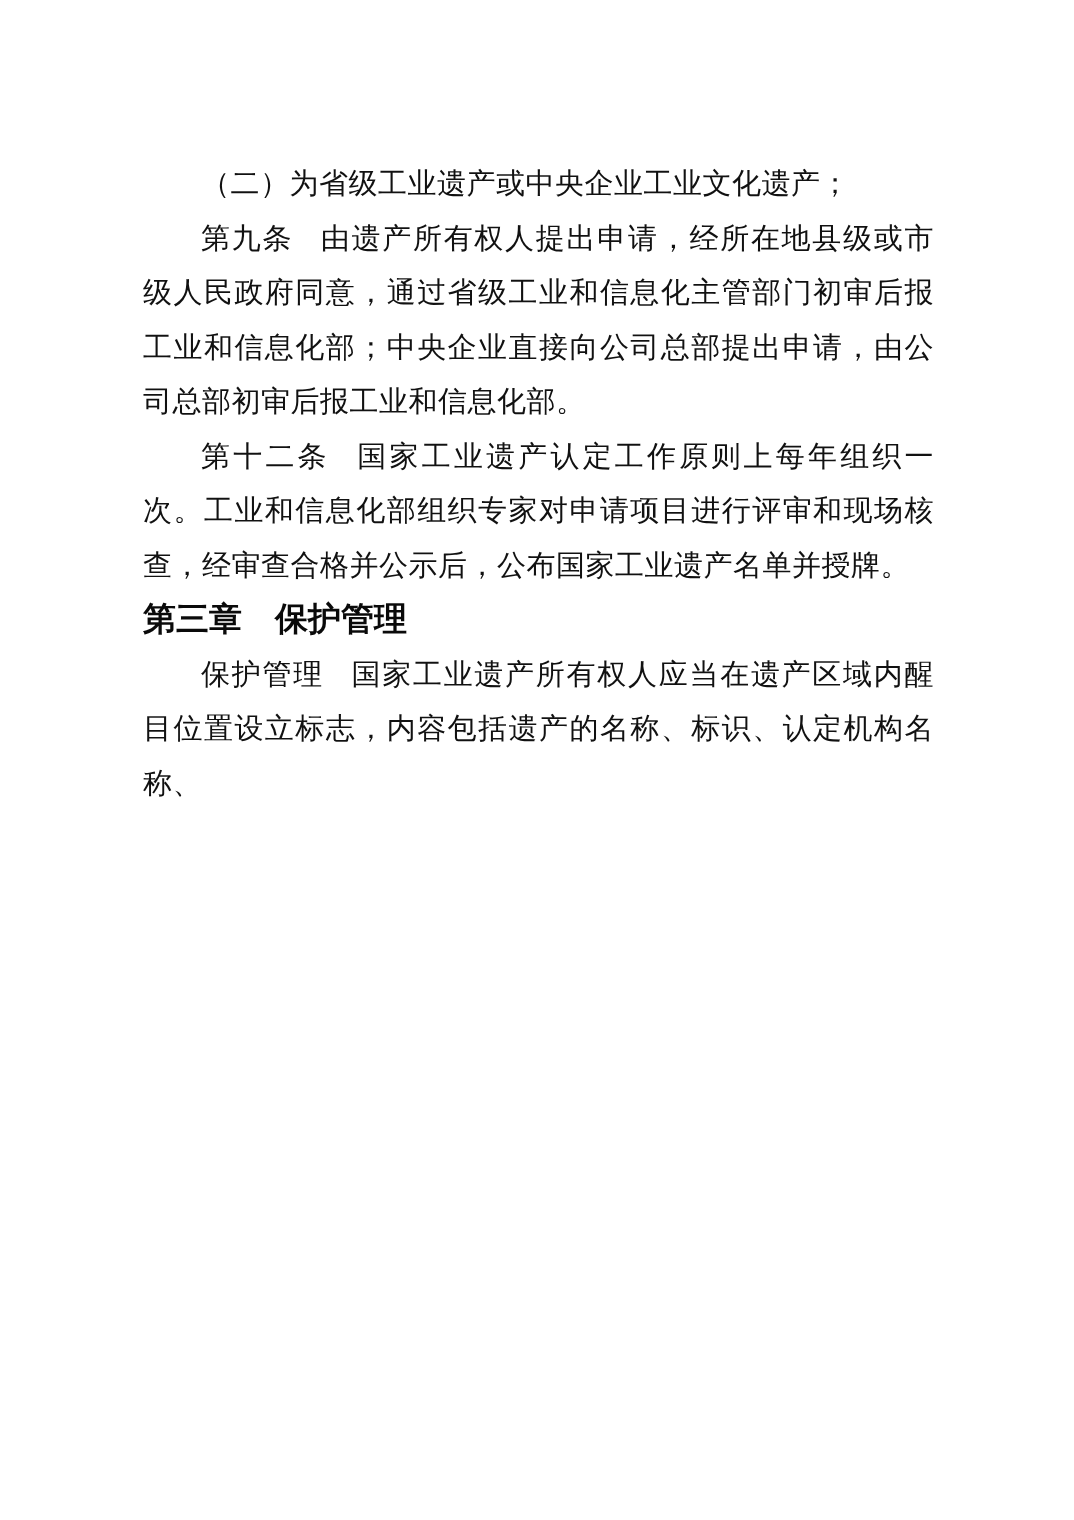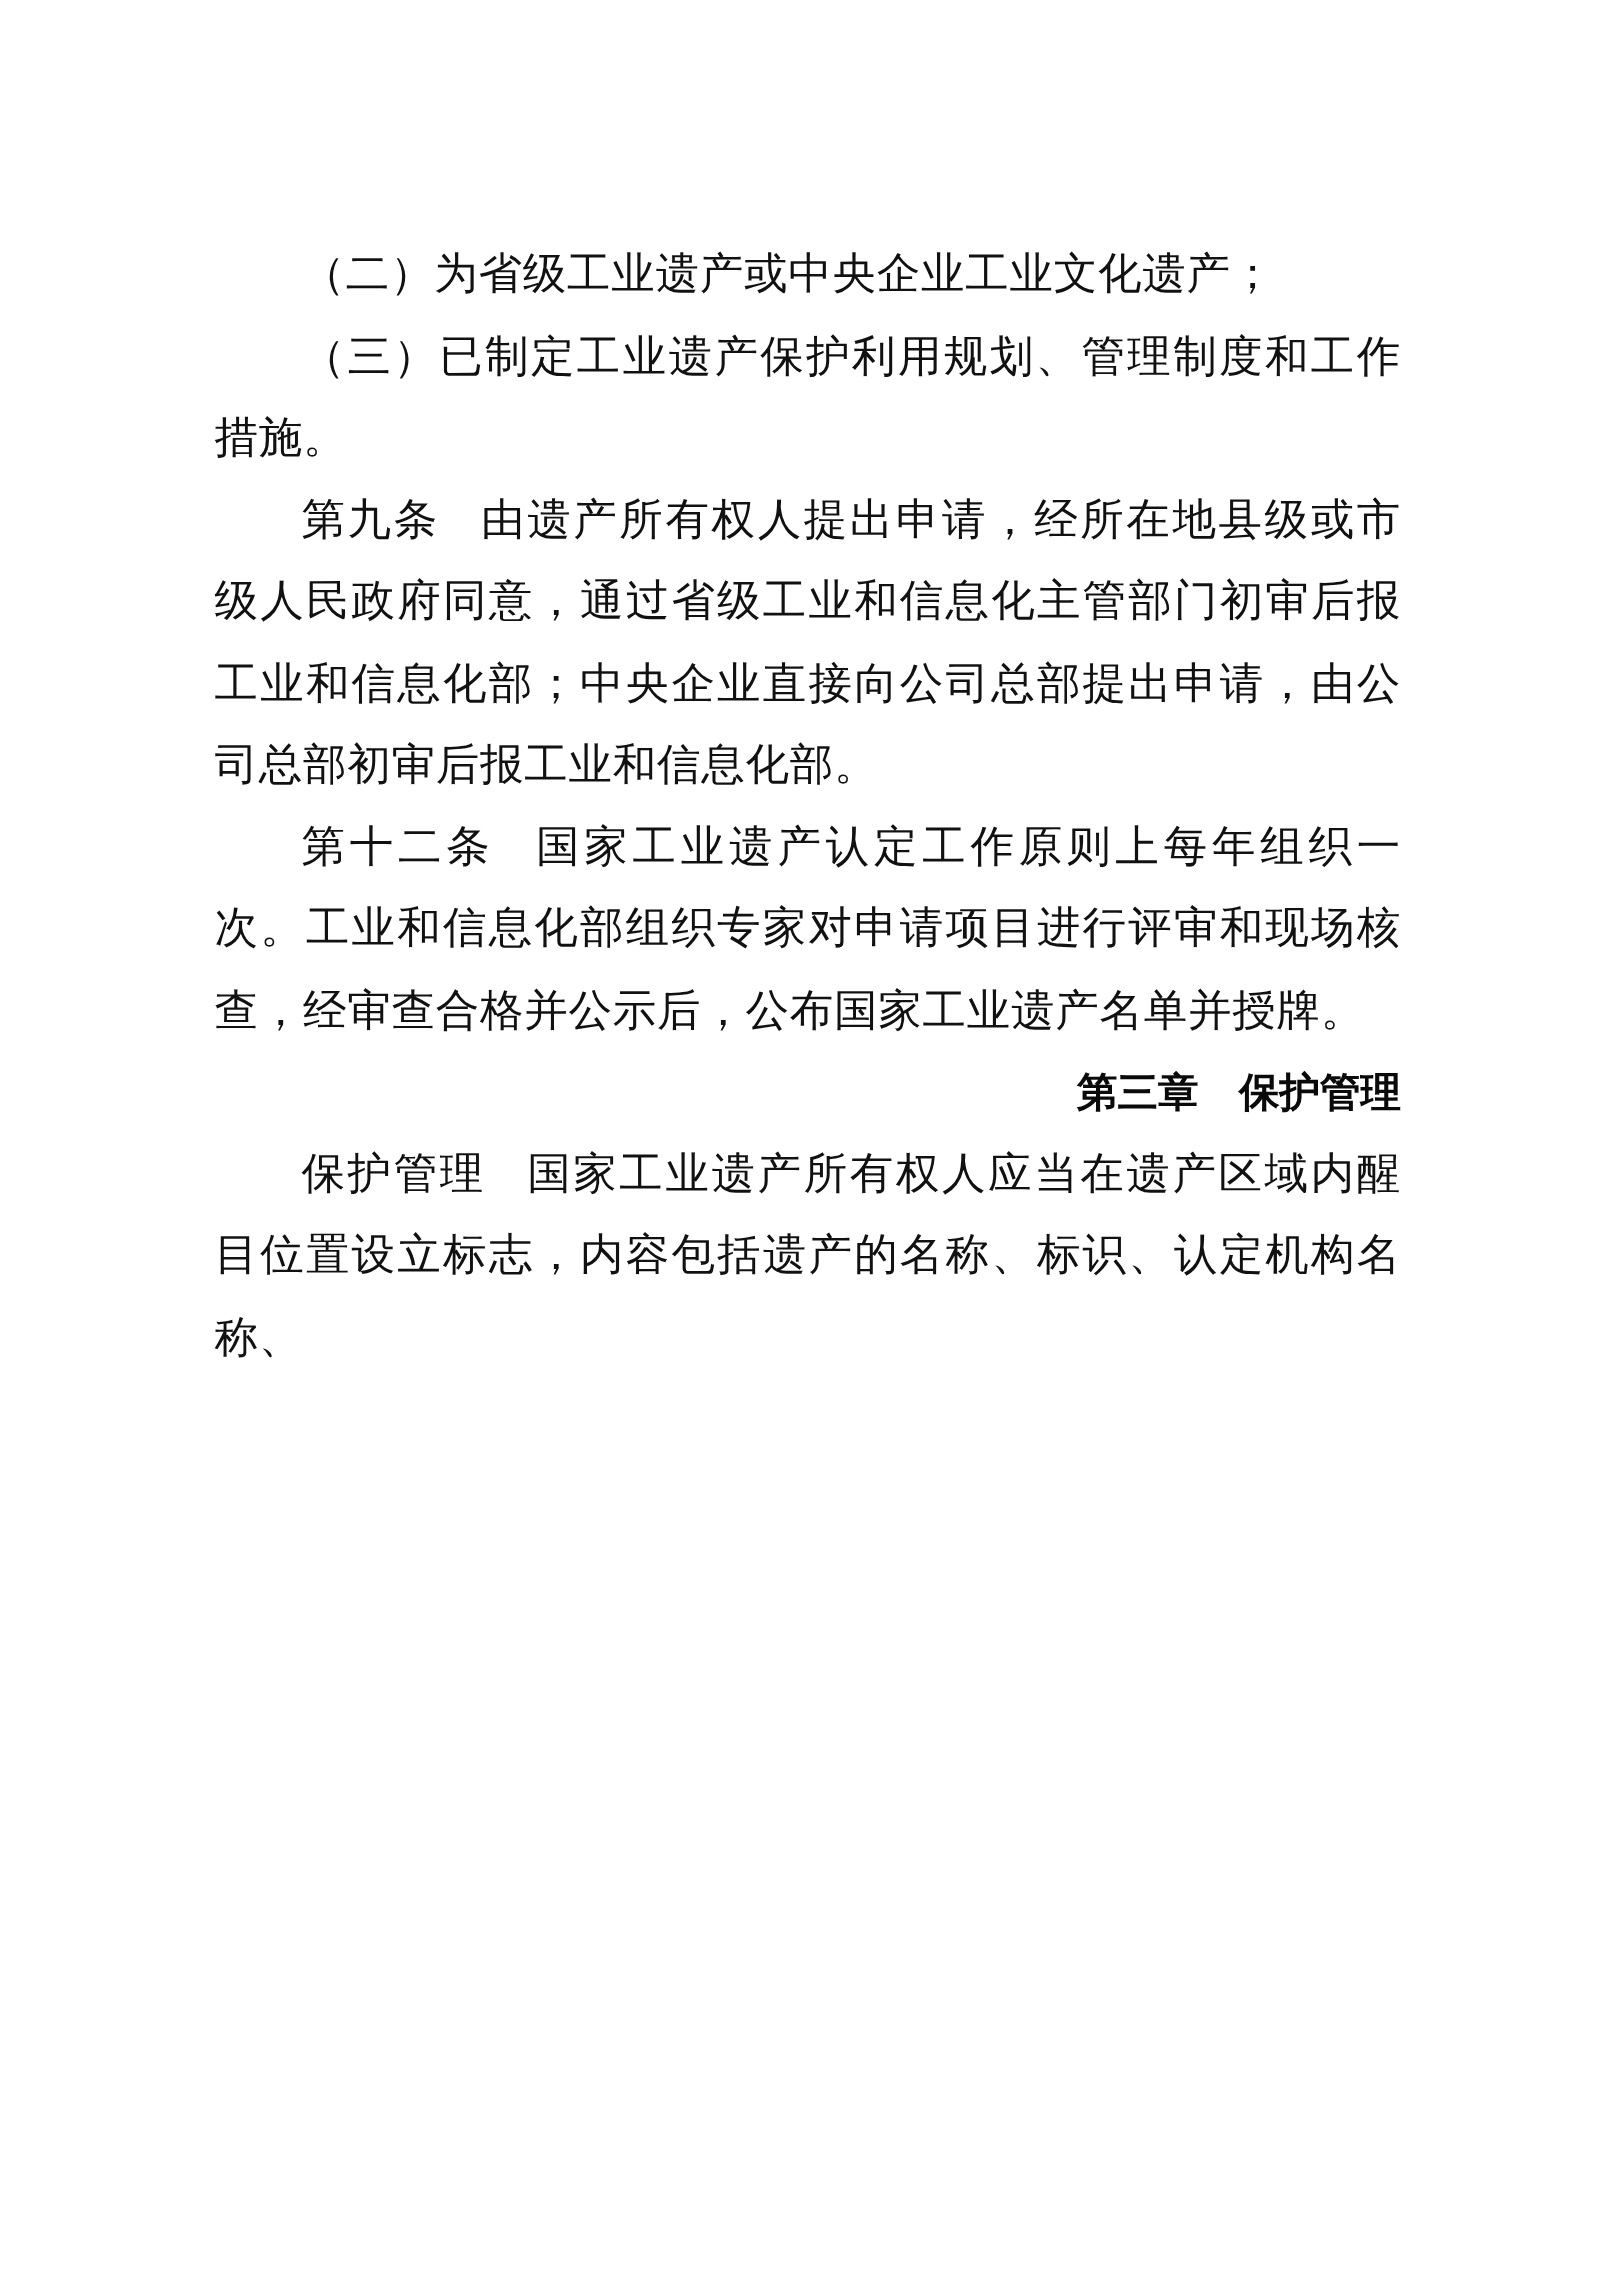--- a/index.html
+++ b/index.html
@@ -32,24 +32,24 @@
     font-weight: normal;
     letter-spacing: 0.5px;
   }
   .para .lead {
     font-weight: 400;
     margin-right: 0.95em;
   }
   .chapter {
     margin: 0;
     padding: 0;
-    font-size: 27px;
+    font-size: 33px;
     line-height: 54.5px;
     font-weight: 700;
-    text-align: right;
+    text-align: left;
     text-indent: 0;
     font-family: "Liberation Sans", "DejaVu Sans", sans-serif;
     color: #0a0a0a;
   }
   .page-number {
     position: absolute;
     top: 1411px;
     left: 0;
     width: 100%;
     text-align: center;
@@ -57,20 +57,19 @@
     line-height: 36px;
     color: #111111;
   }
 </style>
 </head>
 <body>
 
 <div class="page">
   <div class="doc-body">
       <p class="para"><span>（二）为省级工业遗产或中央企业工业文化遗产；</span></p>
-      <p class="para"><span>（三）已制定工业遗产保护利用规划、管理制度和工作措施。</span></p>
       <p class="para"><b class="lead">第九条</b><span>由遗产所有权人提出申请，经所在地县级或市级人民政府同意，通过省级工业和信息化主管部门初审后报工业和信息化部；中央企业直接向公司总部提出申请，由公司总部初审后报工业和信息化部。</span></p>
       <p class="para"><b class="lead">第十二条</b><span>国家工业遗产认定工作原则上每年组织一次。工业和信息化部组织专家对申请项目进行评审和现场核查，经审查合格并公示后，公布国家工业遗产名单并授牌。</span></p>
       <h2 class="chapter">第三章　保护管理</h2>
       <p class="para"><b class="lead">保护管理</b><span>国家工业遗产所有权人应当在遗产区域内醒目位置设立标志，内容包括遗产的名称、标识、认定机构名称、</span></p>
     </div>
   <div class="page-number">3</div>
 </div>
 
 </body></html>

